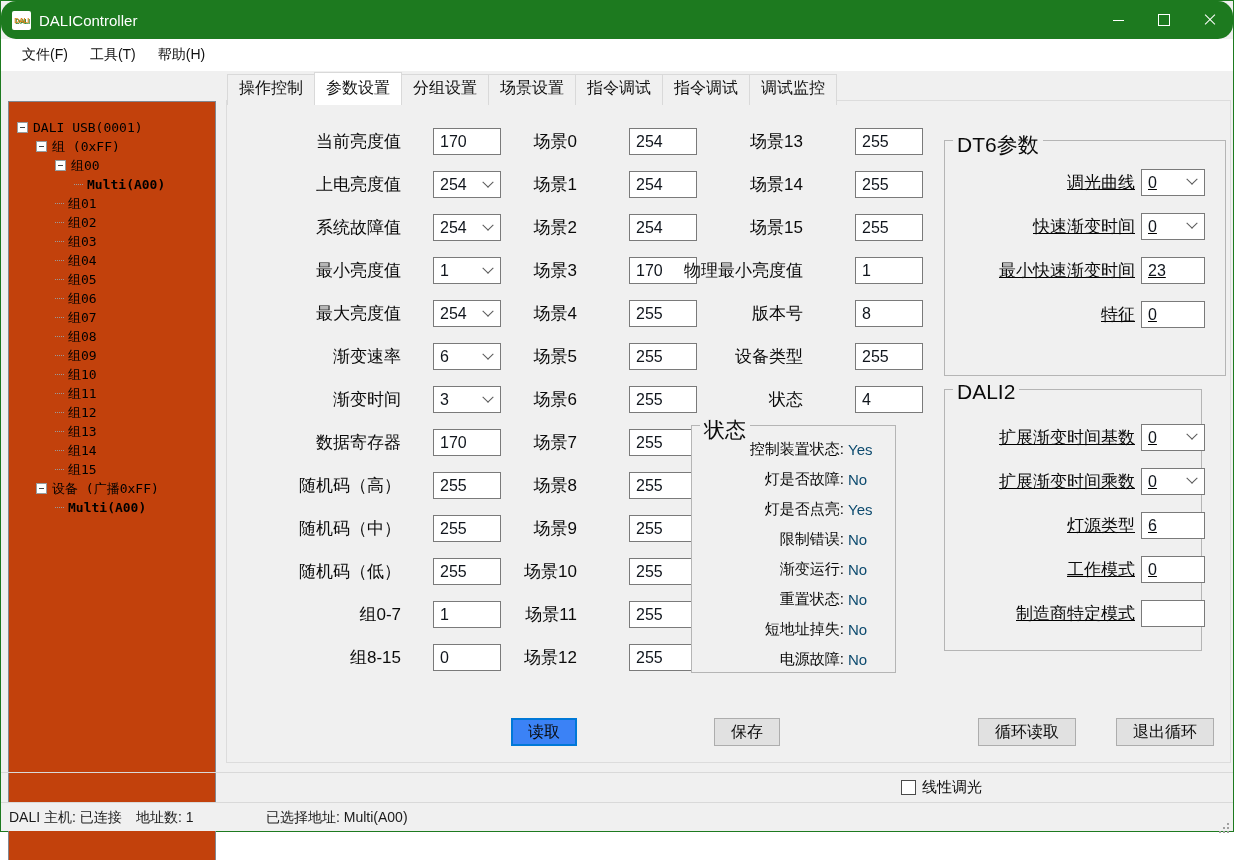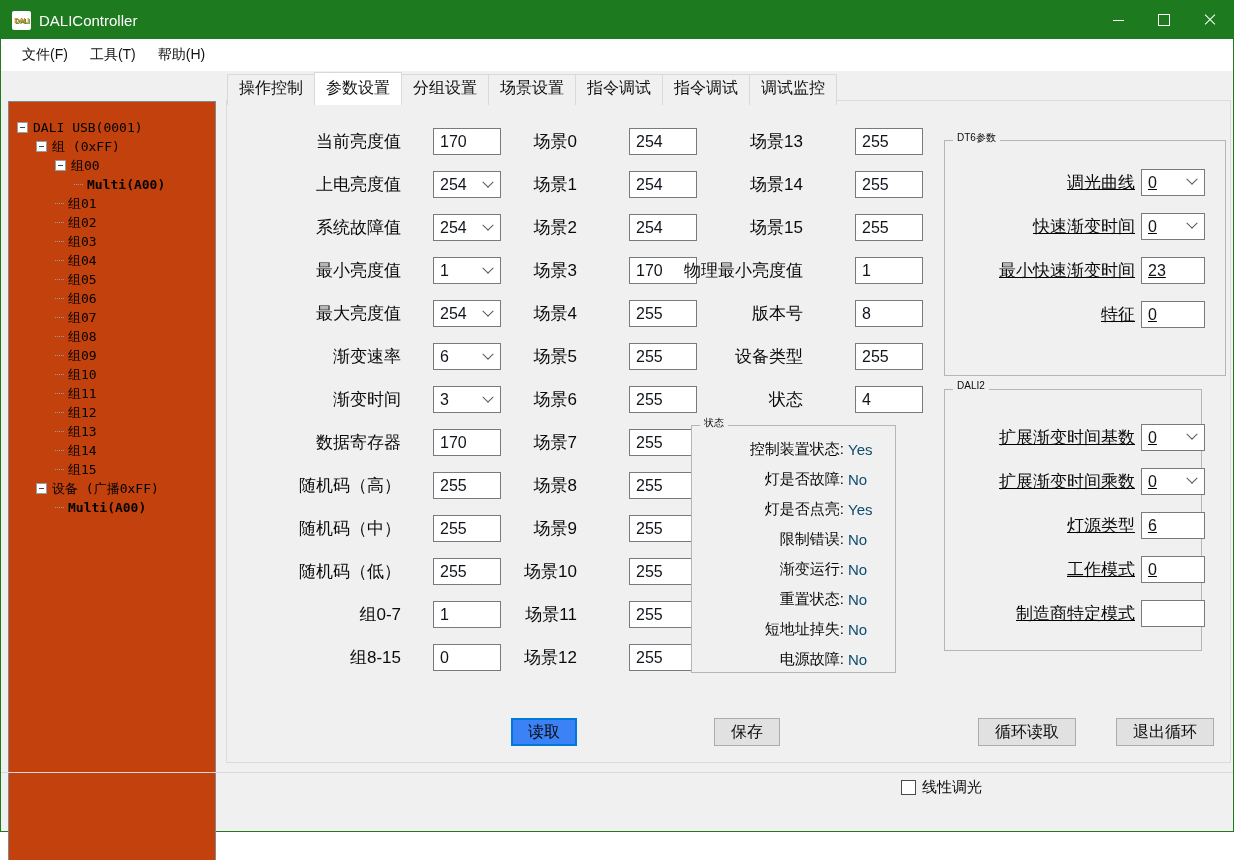--- a/index.html
+++ b/index.html
@@ -3,21 +3,21 @@
 <meta charset="utf-8">
 <style>
   html,body{margin:0;padding:0;}
   .canvas{position:relative;width:1234px;height:860px;background:#ffffff;overflow:hidden;
           font-family:"Liberation Sans",sans-serif;-webkit-font-smoothing:antialiased;}
   .window{position:absolute;left:0;top:0;width:1232px;height:830px;
           border:1px solid var(--titlebar-green,#1d7a1f);background:#f0f0f0;}
 
   
   .titlebar{position:absolute;left:0;top:0;width:100%;height:38px;
-            background:var(--titlebar-green,#1d7a1f);display:flex;align-items:center;}
+            background:var(--titlebar-green,#1d7a1f);display:flex;align-items:center;border-radius:15px;}
   .app-icon{width:19px;height:19px;background:#fff;border-radius:2px;margin:0 8px 0 11px;
             display:flex;align-items:center;justify-content:center;flex:0 0 auto;}
   .app-icon span{font-size:7px;font-weight:bold;letter-spacing:-0.5px;color:#d8861f;
                  text-shadow:1px 1px 0 #3f8f3f;}
   .win-title{color:#ffffff;font-size:15px;}
   .win-controls{position:absolute;right:0;top:0;height:38px;display:flex;}
   .win-btn{width:46px;height:38px;display:flex;align-items:center;justify-content:center;}
   .glyph-min{width:11px;height:1px;background:#fff;}
   .glyph-max{width:10px;height:10px;border:1px solid #fff;}
   .glyph-close{position:relative;width:12px;height:12px;}
@@ -65,21 +65,21 @@
   .control{width:68px;height:27px;background:#fff;border:1px solid #7a7a7a;box-sizing:border-box;
            display:flex;align-items:center;justify-content:space-between;flex:0 0 auto;}
   .cval{font-size:16px;color:#10151c;padding-left:6px;line-height:25px;}
   .chev{display:none;width:7px;height:7px;border-right:1.5px solid #5a5a5a;
         border-bottom:1.5px solid #5a5a5a;transform:rotate(45deg) translate(-2px,-2px);
         margin-right:8px;flex:0 0 auto;}
   .field-row.combo .chev,.g-row.combo .chev{display:block;}
 
   
   .groupbox{position:absolute;border:1px solid #b5b5b5;background:#f0f0f0;z-index:2;box-sizing:border-box;}
-  .legend{position:absolute;top:-10px;left:8px;background:#f0f0f0;padding:0 4px;font-size:10px;color:#0a0a0a;}
+  .legend{position:absolute;top:-10px;left:8px;background:#f0f0f0;padding:0 4px;font-size:21px;color:#0a0a0a;}
   #statusgroup{left:690px;top:424px;width:205px;height:248px;}
   #statusgroup .srows{padding-top:8px;}
   .srow{height:30px;display:flex;align-items:center;}
   .slabel{width:152px;text-align:right;font-size:15px;color:#0a0a0a;flex:0 0 auto;}
   .sval{font-size:15px;color:#0c4a6e;margin-left:4px;}
 
   #dt6group{left:943px;top:139px;width:282px;height:236px;}
   #dt6group .grows{padding-top:19px;}
   #dali2group{left:943px;top:388px;width:258px;height:262px;}
   #dali2group .grows{padding-top:25px;}
@@ -693,15 +693,22 @@
         <button class="btn">退出循环</button>
       </div>
 
     <div class="divider"></div>
 
     <div class="chkrow">
       <span class="chkbox"></span>
       <span class="chklabel">线性调光</span>
     </div>
 
+    <div class="statusbar">
+
+      <i class="grip"></i>
+    <span>DALI 主机: 已连接</span>
+        <span>地址数: 1</span>
+        <span>已选择地址: Multi(A00)</span>
+      </div>
 
   </div>
 </div>
 
 </body></html>

